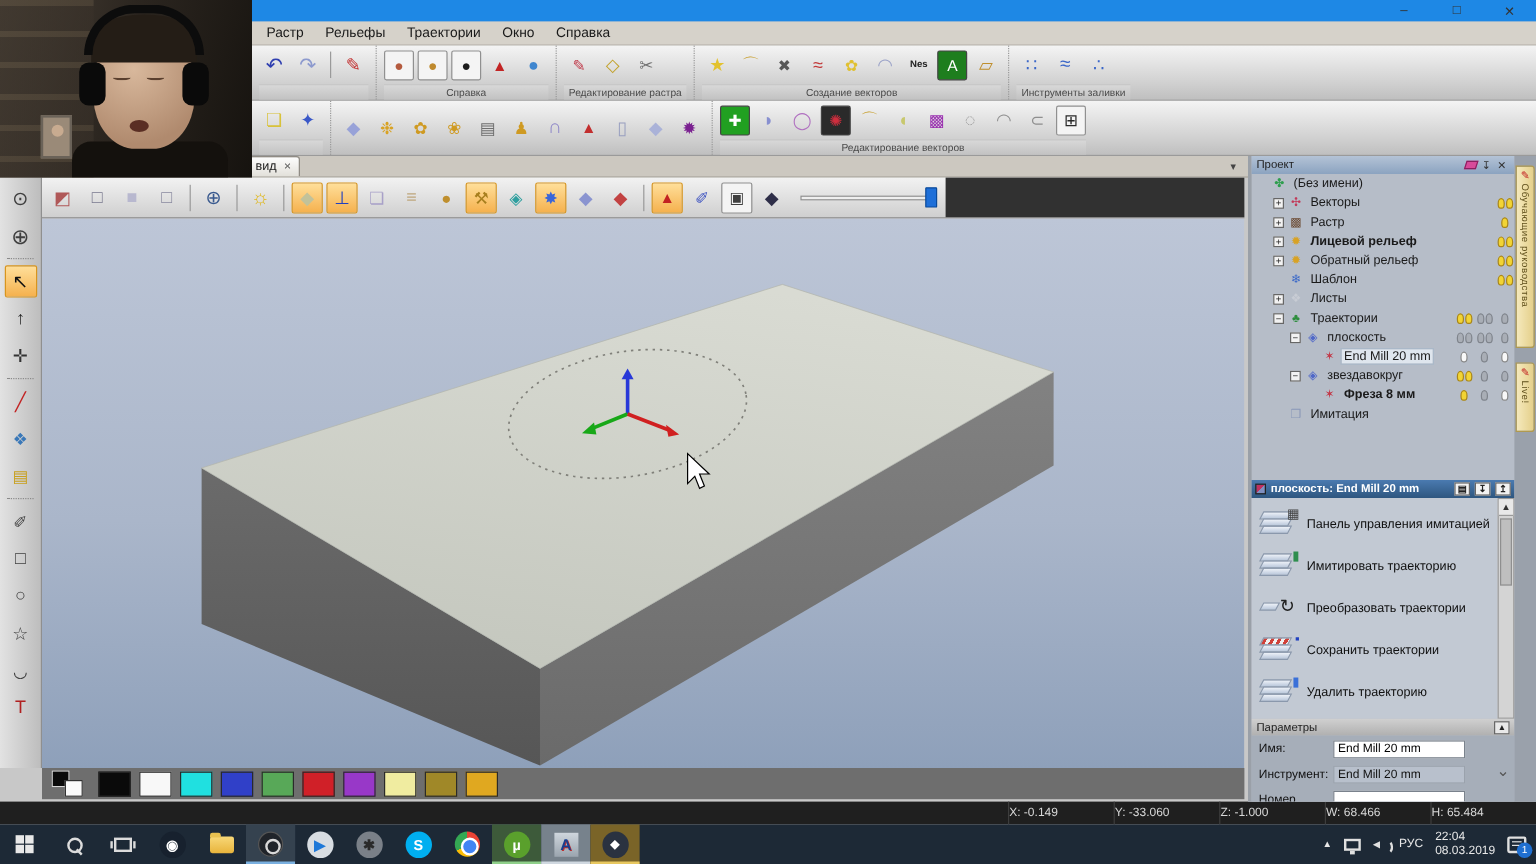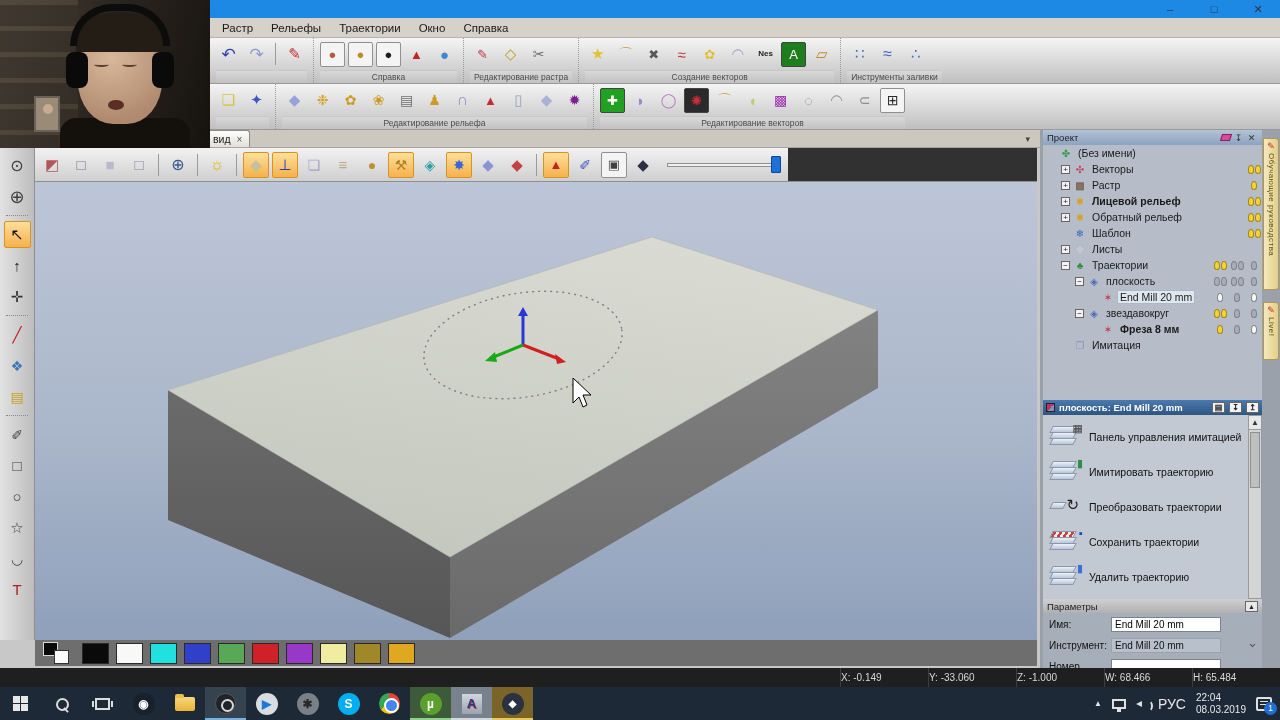--- a/index.html
+++ b/index.html
@@ -146,21 +146,21 @@
   .obs { width:21px; height:21px; border-radius:50%; background:#20242a; border:1px solid #555; position:relative; }
   .obs::after { content:""; position:absolute; left:5px; top:5px; width:9px; height:9px; border:2px solid #d8d8d8; border-radius:50%; }
   .artcamA { width:20px; height:20px; background:linear-gradient(#cfd6dd,#9aa4ae); display:flex; align-items:center; justify-content:center; font-weight:bold; font-size:13px; color:#1a3f8f; text-shadow:1px 1px 0 #c03030; }
   .tray { margin-left:auto; display:flex; align-items:center; gap:10px; padding-right:8px; color:#e8e8e8; }
   .tray-caret { font-size:8px; }
   .netico { width:14px; height:10px; border:2px solid #e0e0e0; position:relative; }
   .netico::after { content:""; position:absolute; left:3px; bottom:-5px; width:4px; height:3px; background:#e0e0e0; }
   .spk { position:relative; width:12px; height:12px; }
   .spk::before { content:""; position:absolute; left:0; top:3px; border-top:3px solid transparent; border-bottom:3px solid transparent; border-right:6px solid #e0e0e0; }
   .spk::after { content:""; position:absolute; left:7px; top:2px; width:6px; height:8px; border:2px solid transparent; border-right-color:#e0e0e0; border-radius:50%; }
-  .lang { font-size:14px; }
+  .lang { font-size:10px; }
   .clock { text-align:left; font-size:10px; line-height:12px; }
   .notif { position:relative; width:16px; height:14px; border:2px solid #e0e0e0; border-radius:2px; }
   .notif::before { content:""; position:absolute; left:2px; top:2px; width:8px; height:1.5px; background:#e0e0e0; }
   .notif::after { content:""; position:absolute; left:2px; top:5px; width:6px; height:1.5px; background:#e0e0e0; }
   .badge { position:absolute; right:-7px; bottom:-6px; width:13px; height:13px; border-radius:50%; background:#1f6fd0; color:#fff; font-size:8.5px; display:flex; align-items:center; justify-content:center; }
 </style>
 </head>
 <body>
 
 <div id="screen">
@@ -324,21 +324,20 @@
           <span class="tb-icon">
             <span style="color: rgb(154, 160, 192); font-size: 15px;">▯</span>
           </span>
           <span class="tb-icon">
             <span style="color: rgb(170, 178, 216); font-size: 15px;">◆</span>
           </span>
           <span class="tb-icon">
             <span style="color: rgb(122, 32, 144); font-size: 14px;">✹</span>
           </span>
         </div>
-      <div class="tb-label">Редактирование рельефа</div>
     </div>
     <div class="tb-group">
       <div class="tb-icons">
           <span class="tb-icon" style="background: rgb(33, 160, 33); border-color: rgb(68, 68, 68);">
             <span style="color: rgb(255, 255, 255);">✚</span>
           </span>
           <span class="tb-icon">
             <span style="color: rgb(136, 144, 208); font-size: 15px;">◗</span>
           </span>
           <span class="tb-icon">

